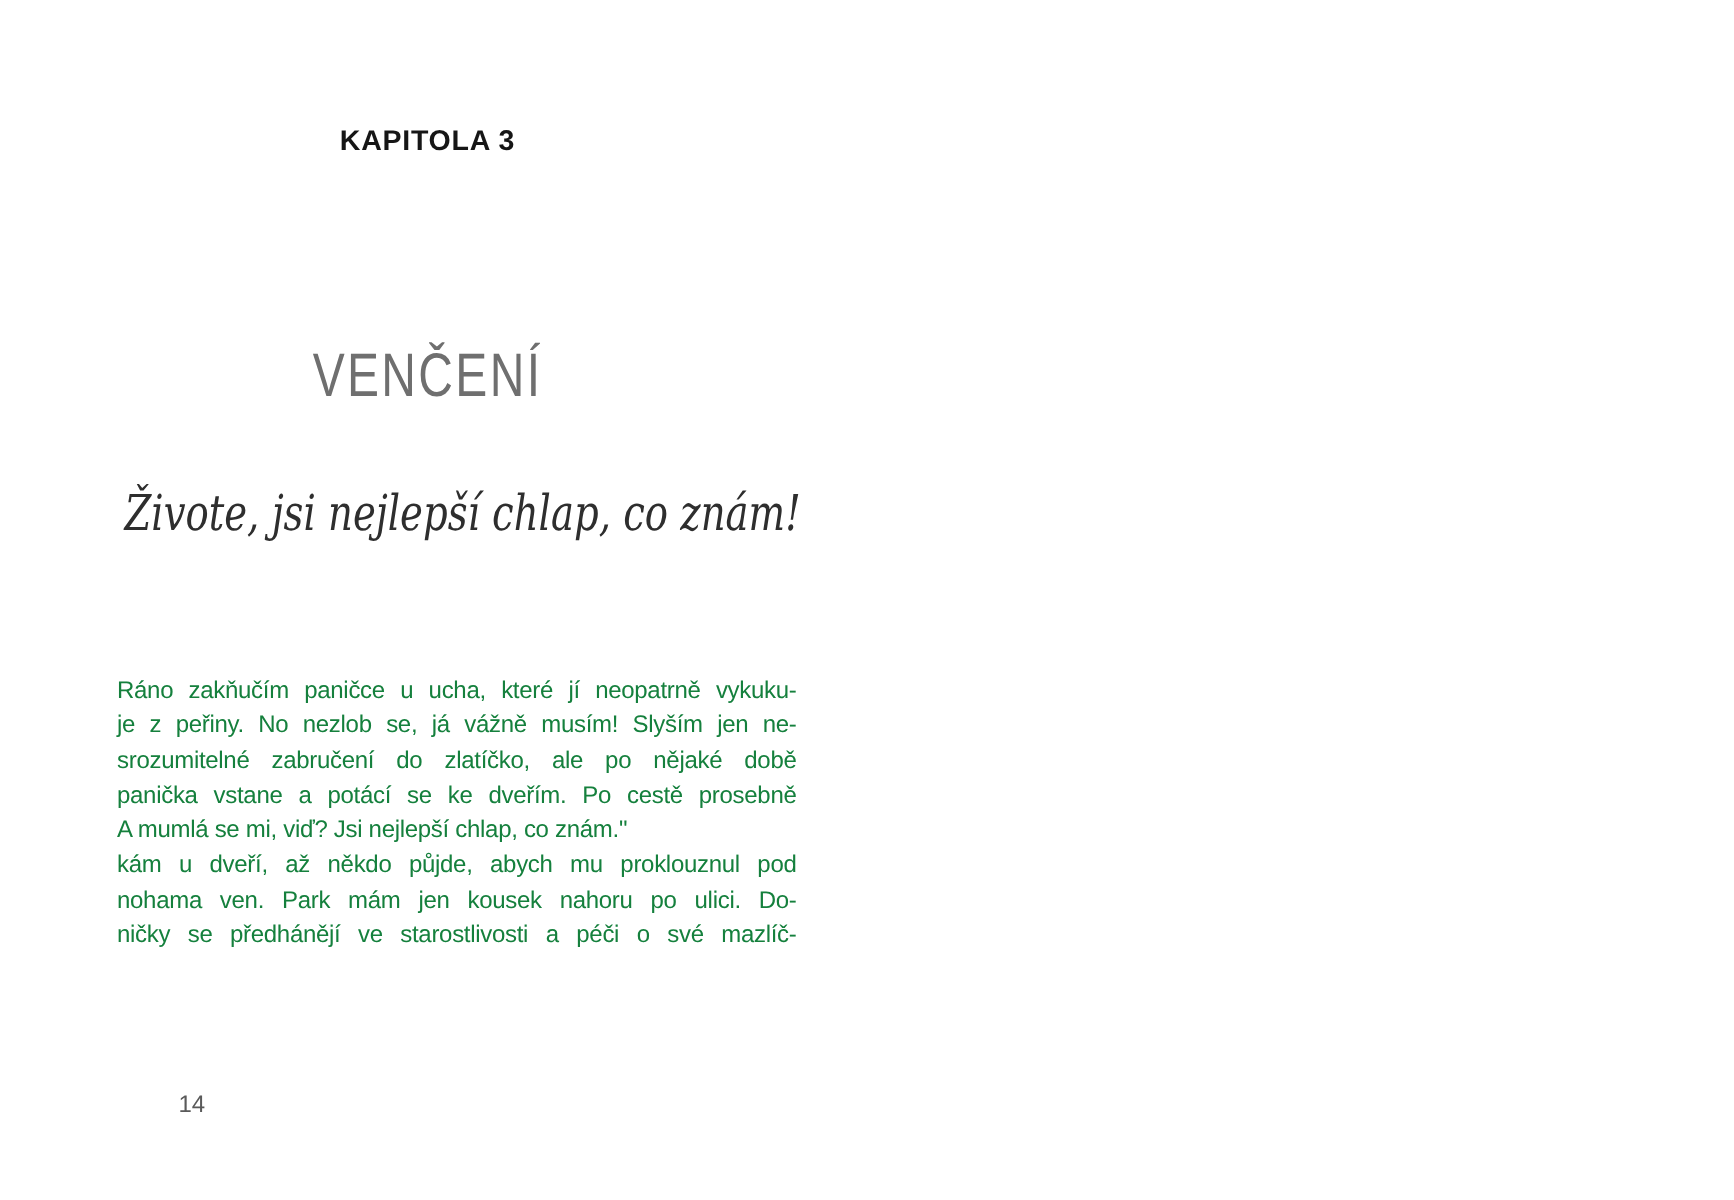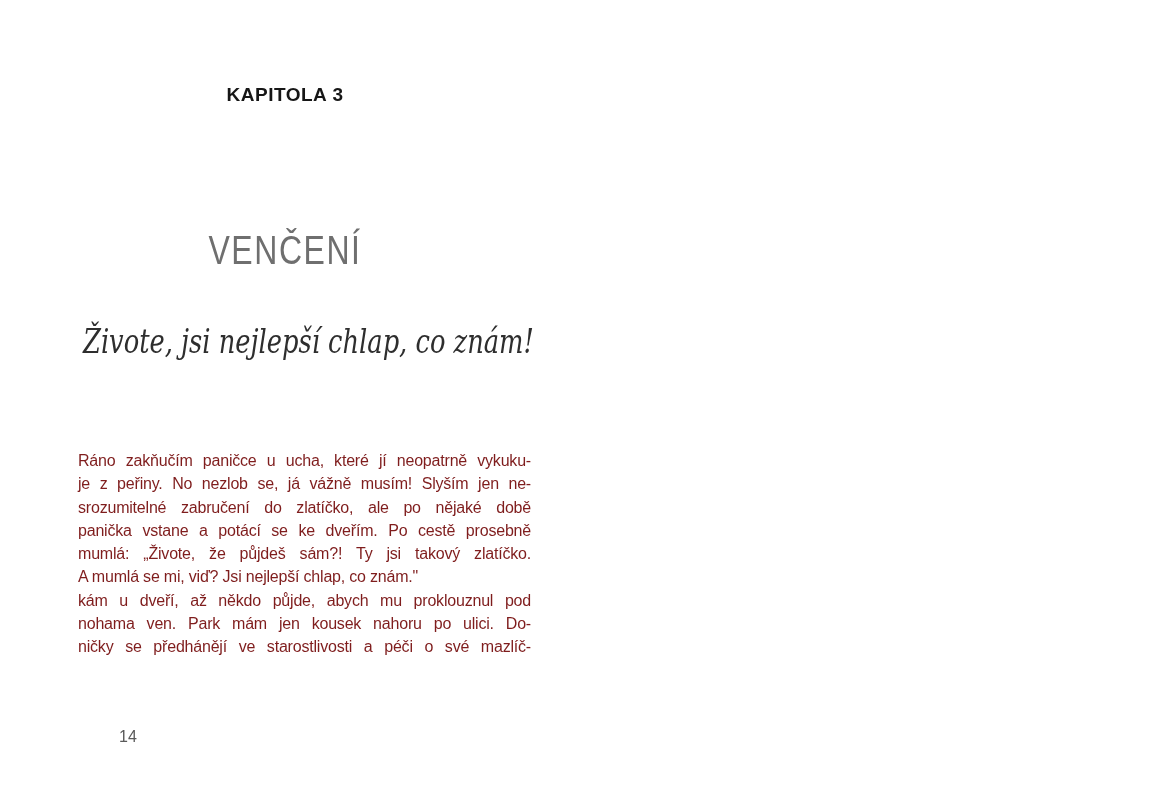--- a/index.html
+++ b/index.html
@@ -46,21 +46,21 @@
     font-family: "DejaVu Serif", serif;
     font-style: italic;
     font-size: 33px;
     color: #2e2e2e;
     transform: scaleX(0.78);
     transform-origin: 0 50%;
     white-space: nowrap;
   }
   .body-text {
     position: absolute;
-    color: #7f1d1d;
+    color: #15803d;
   }
   .body-text.left-col {
     left: 78px; top: 449px; width: 453px;
     font-size: 16px;
     letter-spacing: -0.2px;
     line-height: 23.3px;
   }
   .line {
     text-align: justify;
     text-align-last: justify;
@@ -85,21 +85,20 @@
 
   <section class="page left">
     <div class="chapter-heading">KAPITOLA 3</div>
     <div class="chapter-title">VENČENÍ</div>
     <div class="quote">Živote, jsi nejlepší chlap, co znám!</div>
     <div class="body-text left-col" id="left-body">
         <div class="line">Ráno zakňučím paničce u ucha, které jí neopatrně vykuku-</div>
         <div class="line">je z peřiny. No nezlob se, já vážně musím! Slyším jen ne-</div>
         <div class="line">srozumitelné zabručení do zlatíčko, ale po nějaké době</div>
         <div class="line">panička vstane a potácí se ke dveřím. Po cestě prosebně</div>
-        <div class="line">mumlá: „Živote, že půjdeš sám?! Ty jsi takový zlatíčko.</div>
         <div class="line end">A mumlá se mi, viď? Jsi nejlepší chlap, co znám."</div>
         <div class="line">kám u dveří, až někdo půjde, abych mu proklouznul pod</div>
         <div class="line">nohama ven. Park mám jen kousek nahoru po ulici. Do-</div>
         <div class="line">ničky se předhánějí ve starostlivosti a péči o své mazlíč-</div>
       </div>
     <div class="page-number pn-left">14</div>
   </section>
 
   <section class="page right">
     

